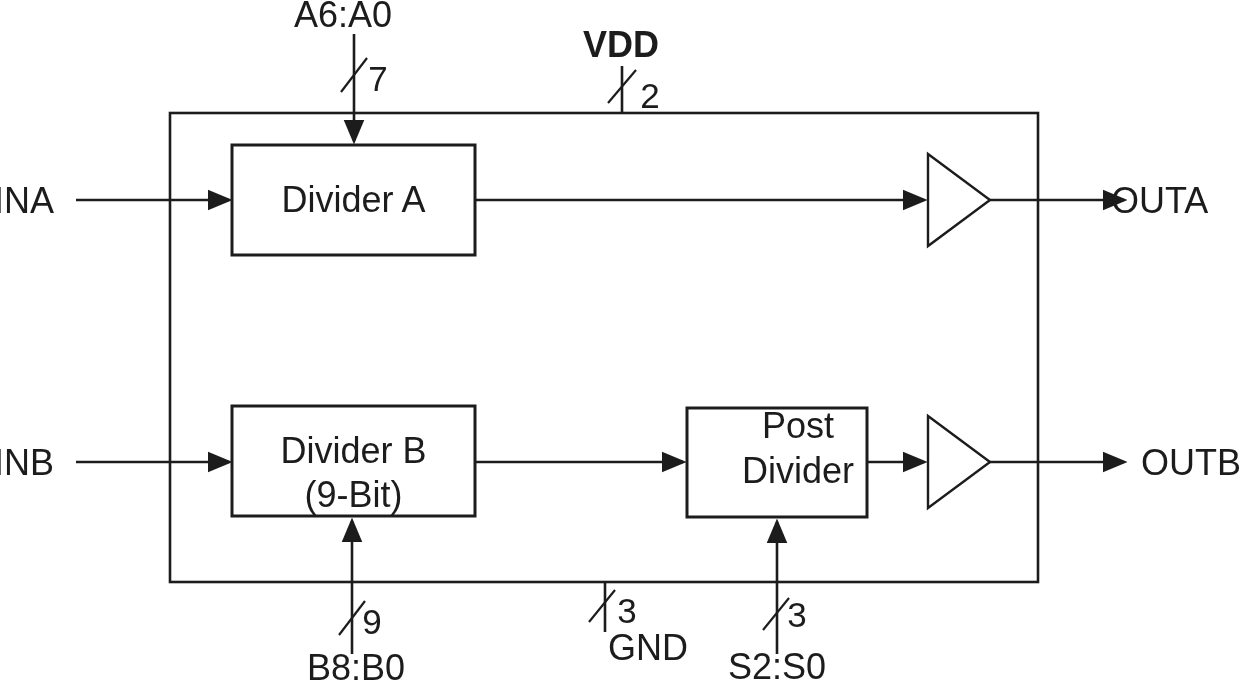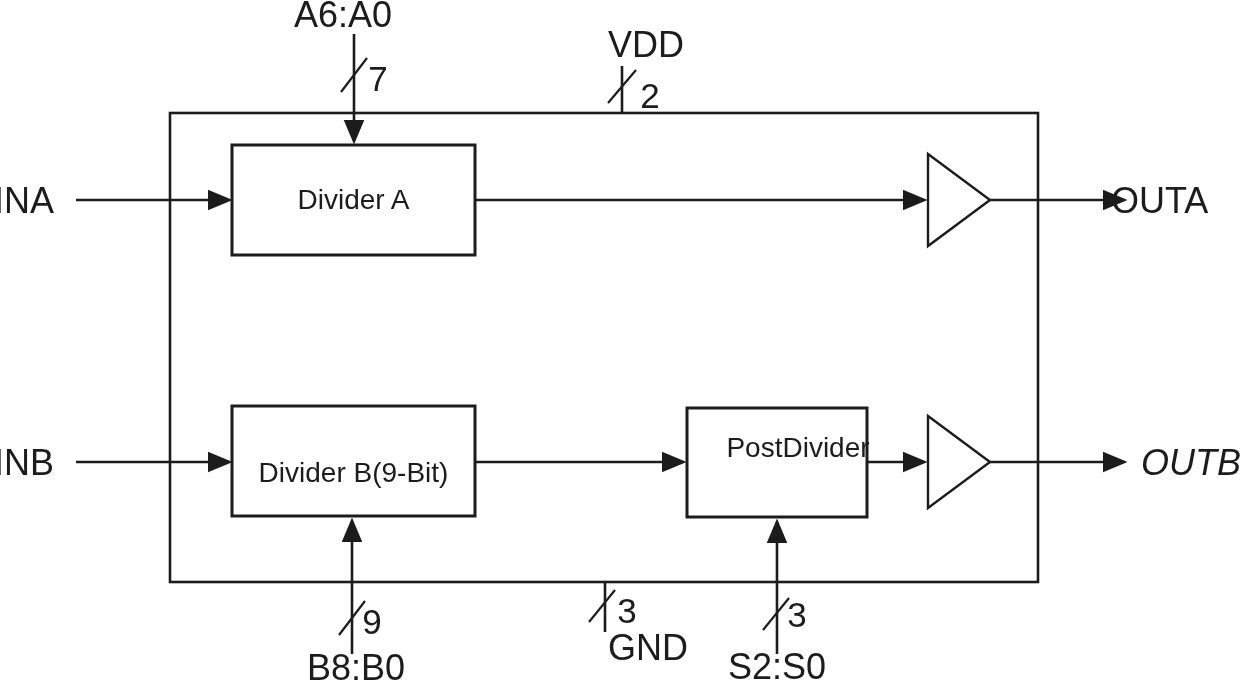--- a/index.html
+++ b/index.html
@@ -35,25 +35,25 @@
   .busnum {
     position: absolute;
     font-size: 35px;
     line-height: 1;
     color: #1c1c1c;
     transform: translate(-50%, -50%);
   }
   .block-label {
     position: absolute;
     display: flex;
-    flex-direction: row;
+    flex-direction: column;
     align-items: center;
     justify-content: center;
     text-align: center;
-    font-size: 28px;
+    font-size: 36px;
     line-height: 1.23;
     color: #1c1c1c;
   }
 </style>
 </head>
 <body>
 
 <div class="stage">
 
   <svg width="1256" height="686" viewBox="0 0 1256 686">
@@ -90,24 +90,24 @@
     <line x1="341" y1="92" x2="367" y2="58" stroke="#1c1c1c" stroke-width="2.2"></line>
     <line x1="608" y1="103" x2="636" y2="70" stroke="#1c1c1c" stroke-width="2.2"></line>
     <line x1="339" y1="635" x2="365" y2="601" stroke="#1c1c1c" stroke-width="2.2"></line>
     <line x1="589" y1="622" x2="615" y2="590" stroke="#1c1c1c" stroke-width="2.2"></line>
     <line x1="763" y1="630" x2="789" y2="598" stroke="#1c1c1c" stroke-width="2.2"></line>
   </svg>
 
   <div class="lbl left-anchored" style="left:-6px; top:201px;">INA</div>
   <div class="lbl left-anchored" style="left:-6px; top:463px;">INB</div>
   <div class="lbl left-anchored" style="left:1111px; top:201px;">OUTA</div>
-  <div class="lbl left-anchored" style="left:1141px; top:463px;font-style:italic;">OUTB</div>
+  <div class="lbl left-anchored" style="left:1141px; top:463px;">OUTB</div>
 
   <div class="lbl" style="left:343px; top:15px;">A6:A0</div>
-  <div class="lbl" style="left:646px; top:45px;">VDD</div>
+  <div class="lbl" style="left:621px; top:45px;font-weight:bold;">VDD</div>
   <div class="lbl" style="left:356px; top:668px;">B8:B0</div>
   <div class="lbl" style="left:604px; top:648px;margin-left:44px;">GND</div>
   <div class="lbl" style="left:777px; top:667px;">S2:S0</div>
 
   <div class="busnum" style="left:378px; top:78px;">7</div>
   <div class="busnum" style="left:650px; top:95px;">2</div>
   <div class="busnum" style="left:372px; top:621px;">9</div>
   <div class="busnum" style="left:627px; top:610px;">3</div>
   <div class="busnum" style="left:797px; top:614px;">3</div>
 

